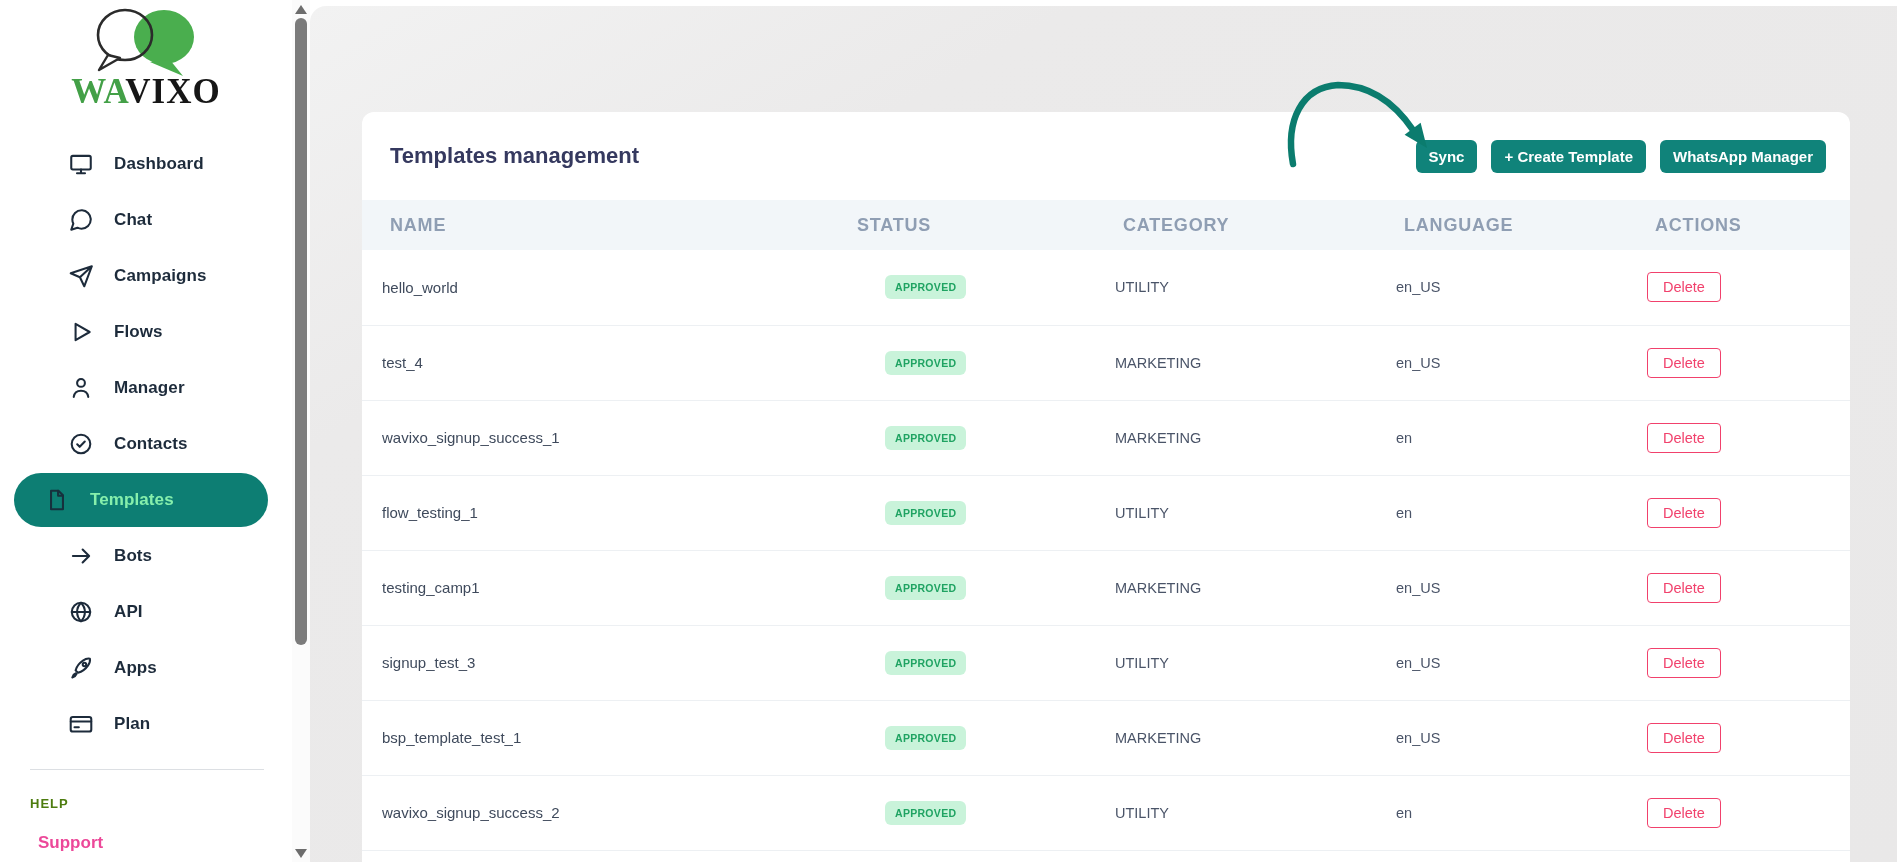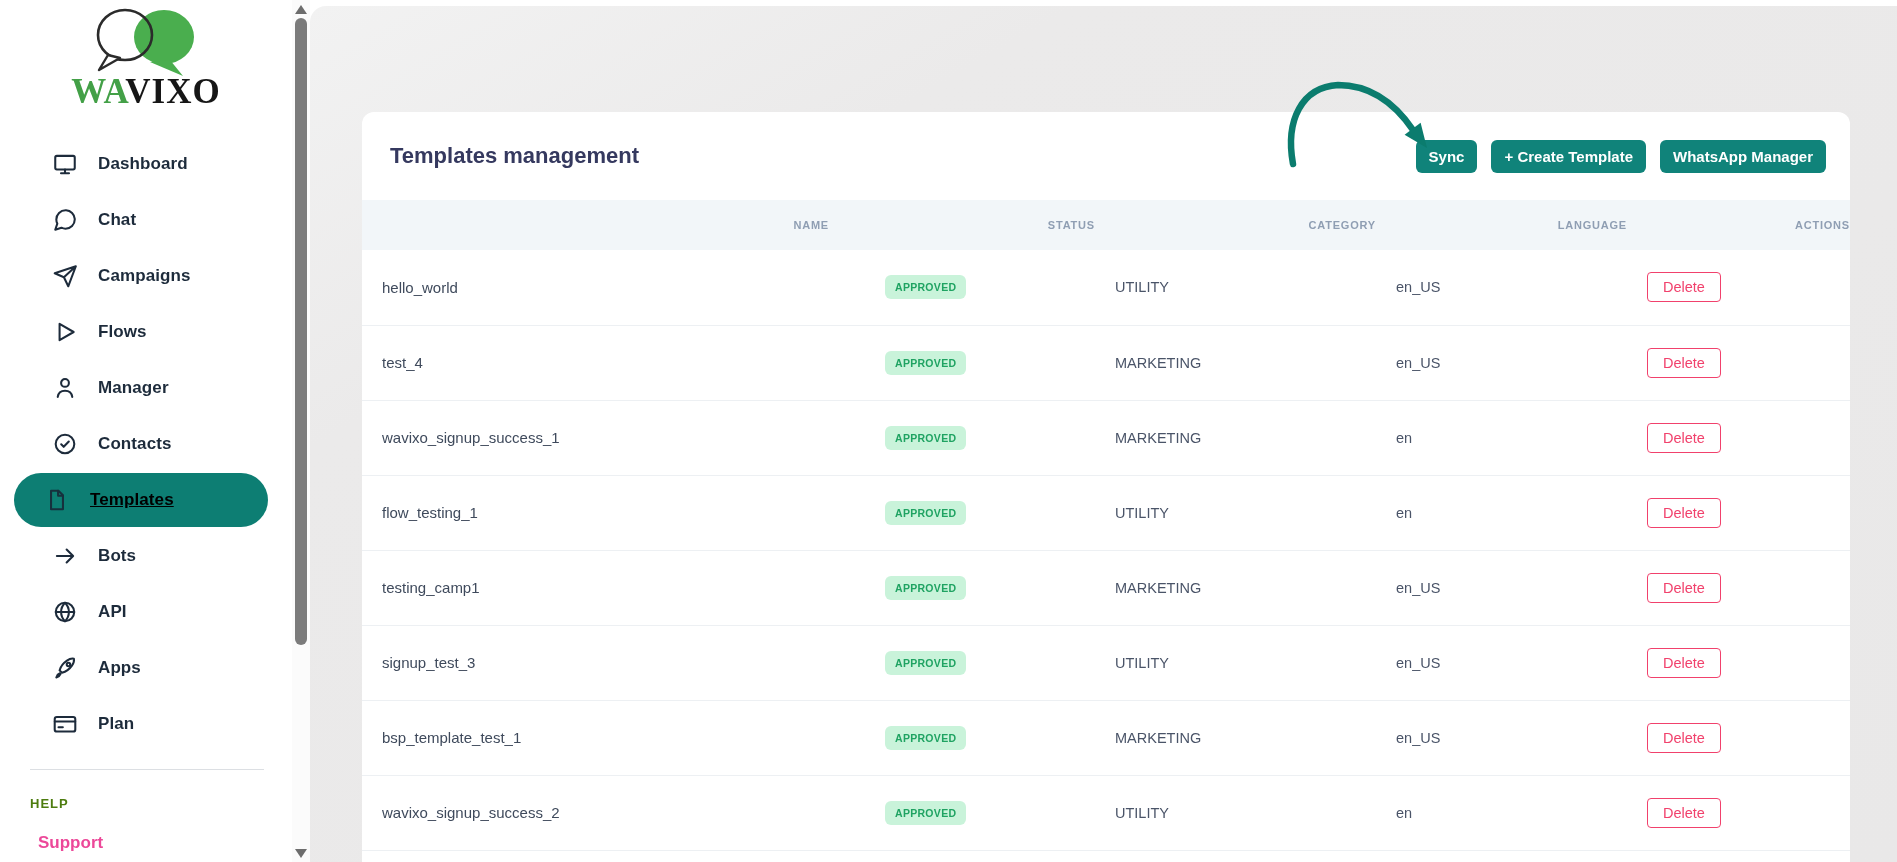--- a/index.html
+++ b/index.html
@@ -4,29 +4,29 @@
 <style>
   * { margin:0; padding:0; box-sizing:border-box; }
   html,body { width:1897px; height:862px; overflow:hidden; background:#fff;
     font-family:"Liberation Sans", sans-serif; }
   body { position:relative; }
 
   
   .sidebar { position:absolute; left:0; top:0; width:292px; height:703px; background:#fff; z-index:2; }
   .logo-wrap { padding-top:6px; display:flex; justify-content:center; }
   .nav { margin-top:24px; }
-  .nav-item { height:56px; display:flex; align-items:center; padding-left:52px; gap:20px;
+  .nav-item { height:56px; display:flex; align-items:center; padding-left:68px; gap:20px;
     color:#1d2b3b; cursor:pointer; }
   .nav-item .icon { width:26px; height:26px; flex:0 0 26px; }
   .nav-item .icon svg { width:26px; height:26px; fill:none; stroke:currentColor;
     stroke-width:1.9; stroke-linecap:round; stroke-linejoin:round; }
   .nav-item .label { font-size:17px; font-weight:700; letter-spacing:.1px; }
   .nav-item.active { background:#0d7e73; border-radius:28px; margin:1px 24px 1px 14px;
     padding-left:30px; height:54px; }
-  .nav-item.active .label { color:#000000;text-decoration:underline; }
+  .nav-item.active .label { color:#86efac; }
   .nav-item.active .icon { color:#17303d; }
   .side-divider { height:1px; background:#dcdfe3; margin:17px 28px 0 30px; }
   .help-heading { margin:26px 0 0 30px; font-size:13px; font-weight:700; color:#4d7c0f;
     letter-spacing:1px; }
   .support { margin:22px 0 0 38px; font-size:17px; font-weight:700; color:#ec4899; cursor:pointer; }
 
   
   .side-scroll { position:absolute; left:292px; top:0; width:18px; height:862px;
     background:#fbfbfb; z-index:3; }
   .scroll-up { position:absolute; top:5px; left:3px; width:0; height:0;
@@ -45,22 +45,22 @@
   .card { position:absolute; left:52px; top:106px; right:47px; bottom:-10px;
     background:#fff; border-radius:12px 12px 0 0; overflow:hidden; }
   .card-header { display:flex; align-items:center; height:88px; padding:0 24px 0 28px; }
   .page-title { font-size:22px; font-weight:700; color:#35395f; margin-right:auto; }
   .hdr-buttons { display:flex; gap:14px;align-items:flex-end; }
   .hdr-btn { background:#10837a; color:#fff; border:none; border-radius:6px;
     font-family:inherit; font-size:15px; font-weight:700; padding:8px 13px; cursor:pointer; }
 
   
   table { width:100%; border-collapse:collapse; table-layout:fixed; }
-  thead th { background:#f2f6f9; height:50px; text-align:right; padding-left:28px;
-    font-size:11px; font-weight:700; color:#8f9eb3; letter-spacing:.8px; }
+  thead th { background:#f2f6f9; height:50px; text-align:left; padding-left:28px;
+    font-size:18px; font-weight:700; color:#8f9eb3; letter-spacing:.8px; }
   tbody td { height:75px; padding-left:20px; border-bottom:1px solid #edf0f3; }
   td.name { color:#3f4a5c; font-size:15px; }
   .badge { display:inline-block; background:#c9f3da; color:#1fa362; font-size:10.5px;
     font-weight:700; padding:6px 10px; border-radius:6px; letter-spacing:.3px;margin-left:36px; }
   td.cat, td.lang { color:#4a5468; font-size:14.5px; }
   .delete-btn { background:#fff; border:1.5px solid #f1416c; color:#f1416c;
     font-family:inherit; font-size:14.5px; padding:6px 15px; border-radius:4px; cursor:pointer; }
 
   
   .arrow-annot { position:absolute; left:1270px; top:74px; z-index:6; pointer-events:none; }

